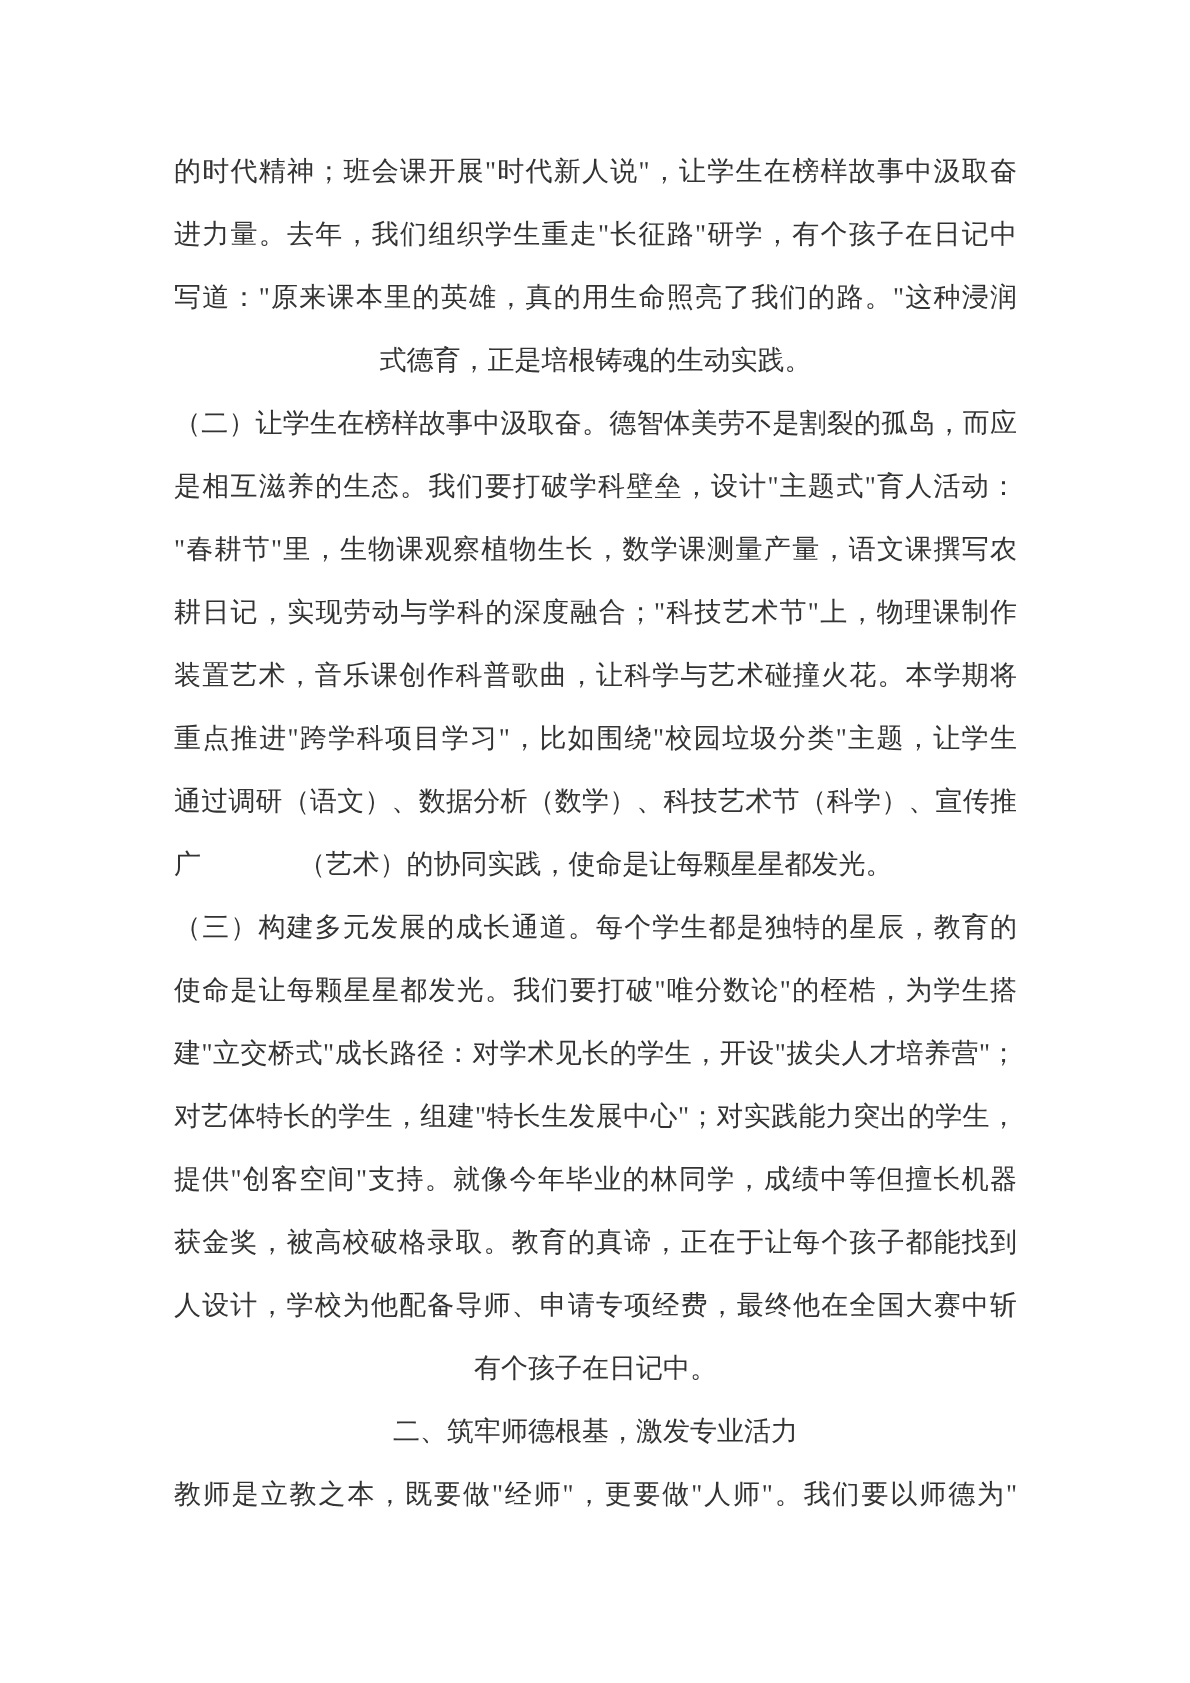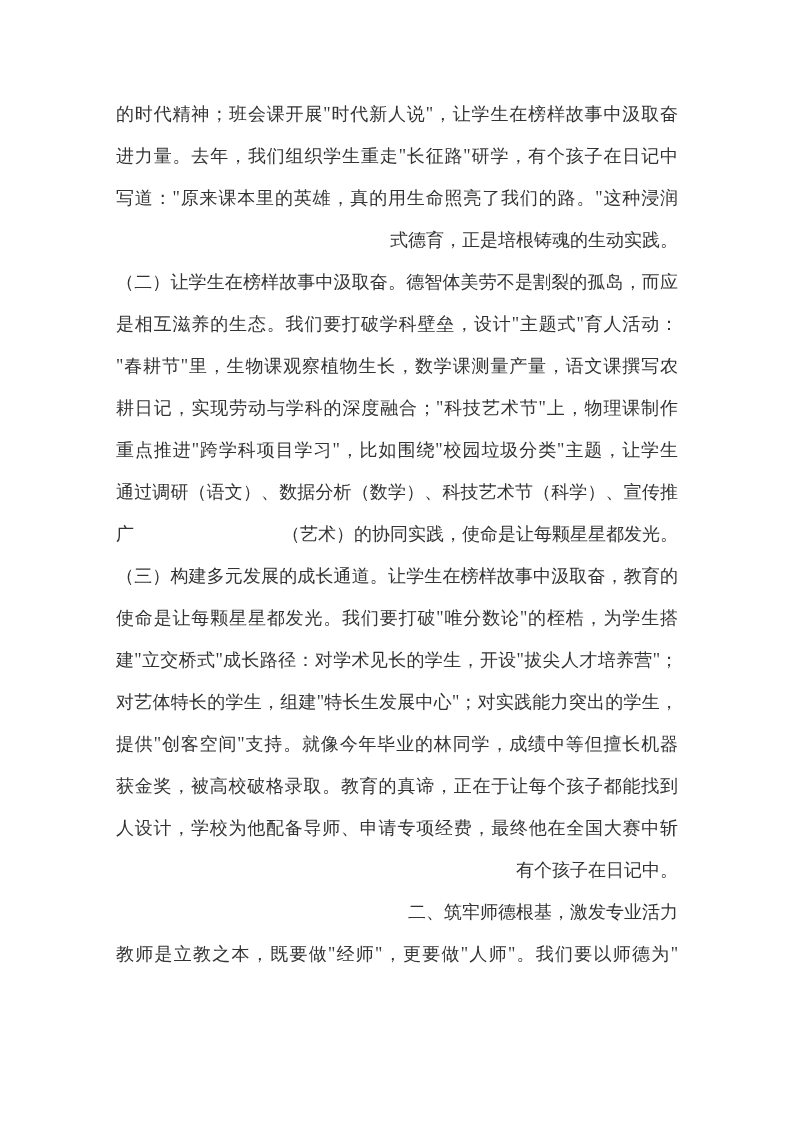--- a/index.html
+++ b/index.html
@@ -21,21 +21,21 @@
     position: absolute;
     left: 116px;
     top: 93px;
     width: 562px;
     color: #333333;
     font-size: 18px;
   }
   .ln {
     line-height: 42px;
     height: 42px;
-    text-align: right;
+    text-align: center;
   }
   .ln.j {
     text-align: justify;
     text-align-last: justify;
   }
 </style>
 </head>
 <body>
 
 <div class="page">
@@ -43,25 +43,26 @@
 
     <div class="ln j">的时代精神；班会课开展"时代新人说"，让学生在榜样故事中汲取奋</div>
     <div class="ln j">进力量。去年，我们组织学生重走"长征路"研学，有个孩子在日记中</div>
     <div class="ln j">写道："原来课本里的英雄，真的用生命照亮了我们的路。"这种浸润</div>
     <div class="ln">式德育，正是培根铸魂的生动实践。</div>
 
     <div class="ln j">（二）让学生在榜样故事中汲取奋。德智体美劳不是割裂的孤岛，而应</div>
     <div class="ln j">是相互滋养的生态。我们要打破学科壁垒，设计"主题式"育人活动：</div>
     <div class="ln j">"春耕节"里，生物课观察植物生长，数学课测量产量，语文课撰写农</div>
     <div class="ln j">耕日记，实现劳动与学科的深度融合；"科技艺术节"上，物理课制作</div>
+    <div class="ln j">装置艺术，音乐课创作科普歌曲，让科学与艺术碰撞火花。本学期将</div>
     <div class="ln j">重点推进"跨学科项目学习"，比如围绕"校园垃圾分类"主题，让学生</div>
     <div class="ln j">通过调研（语文）、数据分析（数学）、科技艺术节（科学）、宣传推广</div>
     <div class="ln">（艺术）的协同实践，使命是让每颗星星都发光。</div>
 
-    <div class="ln j">（三）构建多元发展的成长通道。让学生在榜样故事中汲取奋，教育的</div>
+    <div class="ln j">（三）构建多元发展的成长通道。每个学生都是独特的星辰，教育的</div>
     <div class="ln j">使命是让每颗星星都发光。我们要打破"唯分数论"的桎梏，为学生搭</div>
     <div class="ln j">建"立交桥式"成长路径：对学术见长的学生，开设"拔尖人才培养营"；</div>
     <div class="ln j">对艺体特长的学生，组建"特长生发展中心"；对实践能力突出的学生，</div>
     <div class="ln j">提供"创客空间"支持。就像今年毕业的林同学，成绩中等但擅长机器</div>
     <div class="ln j">获金奖，被高校破格录取。教育的真谛，正在于让每个孩子都能找到</div>
     <div class="ln j">人设计，学校为他配备导师、申请专项经费，最终他在全国大赛中斩</div>
     <div class="ln">有个孩子在日记中。</div>
 
     <div class="ln">二、筑牢师德根基，激发专业活力</div>
 

